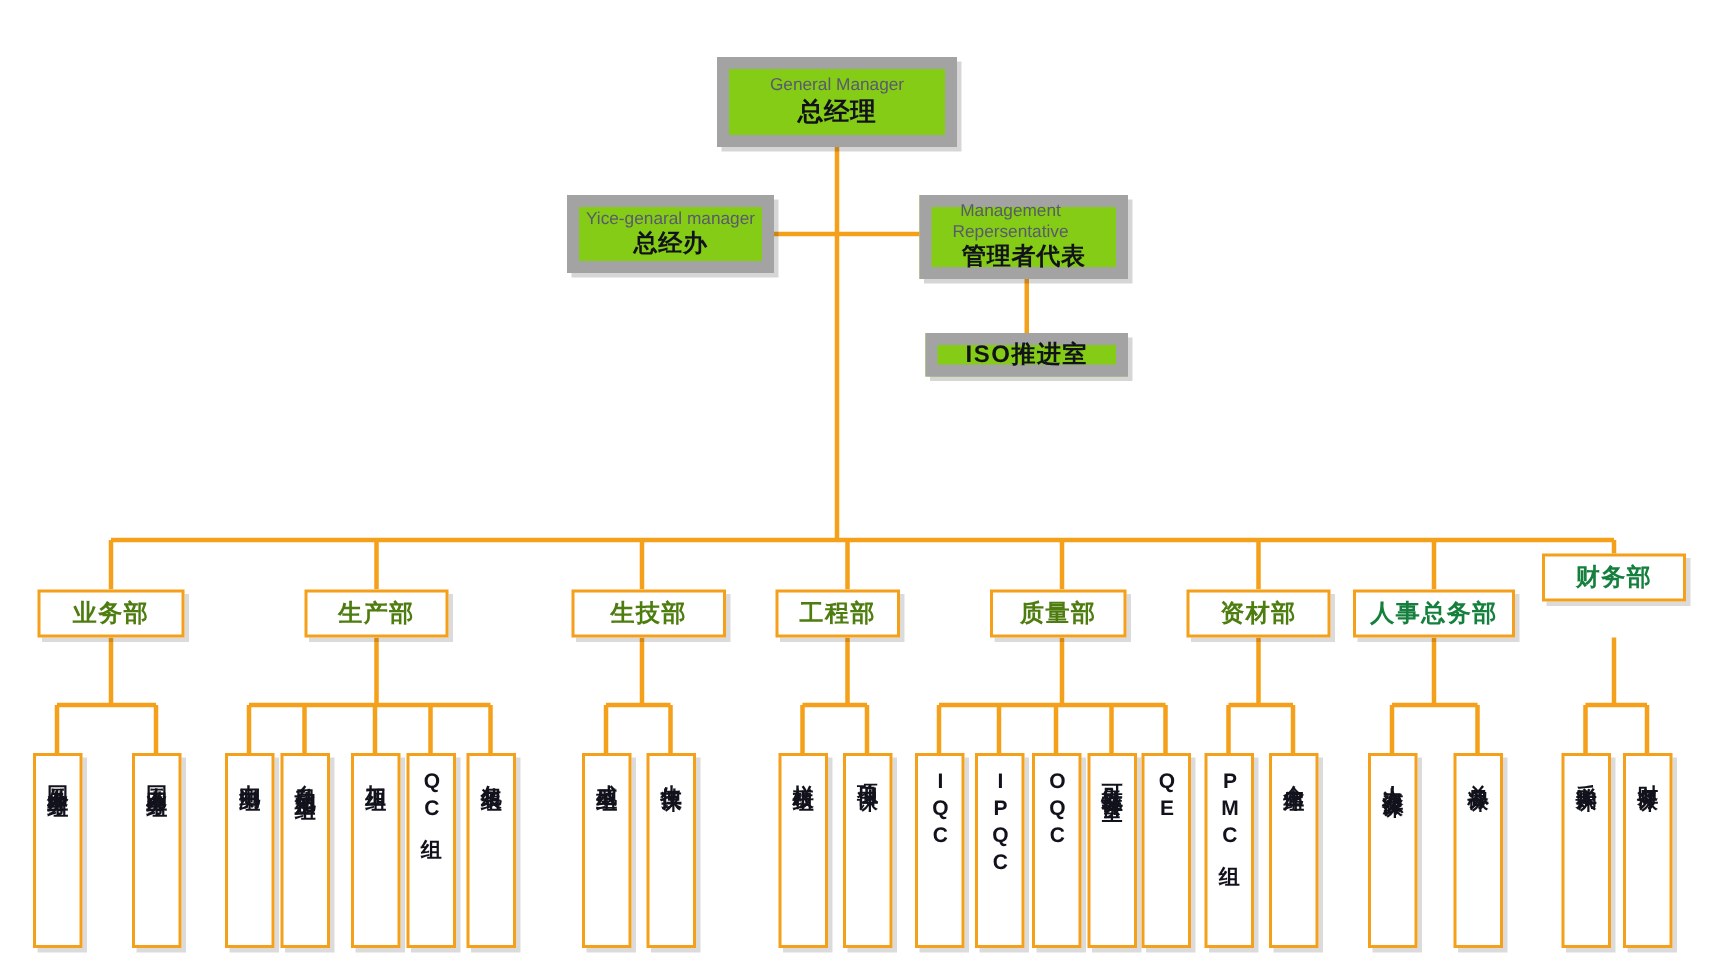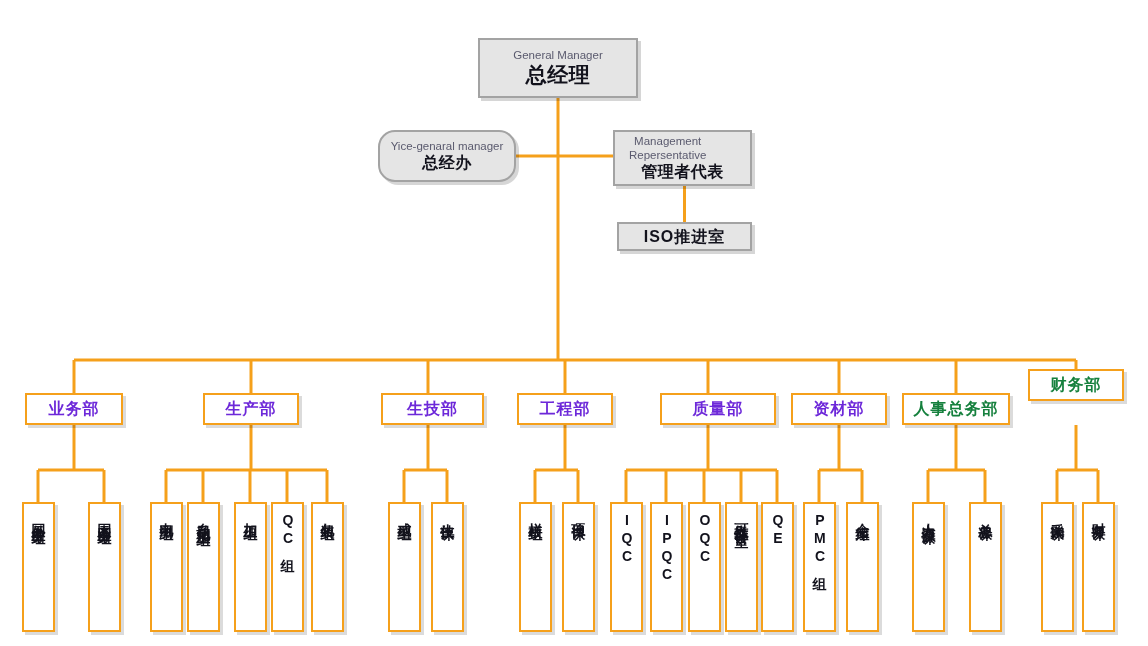--- a/index.html
+++ b/index.html
@@ -21,22 +21,22 @@
     position: absolute;
     left: 0;
     top: 0;
     width: 1148px;
     height: 646px;
     pointer-events: none;
   }
   .node {
     position: absolute;
     box-sizing: border-box;
-    border: 2px solid #a3a3a3;
-    background: #e5e5e5;
+    border: 8px solid #a3a3a3;
+    background: #84cc16;
     box-shadow: 3px 3px 0 rgba(0,0,0,0.16);
     display: flex;
     flex-direction: column;
     align-items: center;
     justify-content: center;
     z-index: 3;
   }
   .node .en {
     font-size: 11.5px;
     color: #5A5A6E;
@@ -50,38 +50,38 @@
     align-self: flex-start;
     padding-left: 14px;
   }
   .node .cn {
     font-size: 16px;
     font-weight: bold;
     color: #12121c;
     line-height: 1.25;
     letter-spacing: 0.5px;
   }
-  .node.top-node .cn { font-size: 21px; }
+  .node.top-node .cn { font-size: 17px; }
   .node.iso .cn { font-size: 16px; letter-spacing: 1px; }
 
   .dept {
     position: absolute;
     box-sizing: border-box;
     border: 2px solid #F5A01B;
     background: #ffffff;
     box-shadow: 3px 3px 0 rgba(0,0,0,0.14);
     display: flex;
     align-items: center;
     justify-content: center;
     z-index: 3;
   }
   .dept .cn {
     font-size: 16px;
     font-weight: bold;
-    color: #6d28d9;
+    color: #4d7c0f;
     letter-spacing: 1px;
     white-space: nowrap;
   }
   .dept.muted .cn { color: #15803d; }
 
   .leaf {
     position: absolute;
     box-sizing: border-box;
     border: 2px solid #F5A01B;
     background: #ffffff;
@@ -162,21 +162,21 @@
         <line x1="1057" y1="470" x2="1057" y2="502" stroke="#F5A01B"></line>
         <line x1="1098" y1="470" x2="1098" y2="502" stroke="#F5A01B"></line>
       </g>
   </svg>
 
   <div class="node top-node" style="left:478px; top:38px; width:160px; height:60px;">
     <span class="en">General Manager</span>
     <span class="cn">总经理</span>
   </div>
 
-  <div class="node" style="left:378px; top:130px; width:138px; height:52px;border-radius:17px;">
+  <div class="node" style="left:378px; top:130px; width:138px; height:52px;">
     <span class="en">Yice-genaral manager</span>
     <span class="cn">总经办</span>
   </div>
 
   <div class="node left-en" style="left:613px; top:130px; width:139px; height:56px;">
     <span class="en">Management
 Repersentative</span>
     <span class="cn">管理者代表</span>
   </div>
 
@@ -187,24 +187,24 @@
   <div id="dept-layer">
       <div class="dept" style="left: 25px; top: 393px; width: 98px; height: 32px;">
         <span class="cn">业务部</span>
       </div>
       <div class="dept" style="left: 203px; top: 393px; width: 96px; height: 32px;">
         <span class="cn">生产部</span>
       </div>
       <div class="dept" style="left: 381px; top: 393px; width: 103px; height: 32px;">
         <span class="cn">生技部</span>
       </div>
-      <div class="dept" style="left: 517px; top: 393px; width: 96px; height: 32px;">
+      <div class="dept" style="left: 517px; top: 393px; width: 83px; height: 32px;">
         <span class="cn">工程部</span>
       </div>
-      <div class="dept" style="left: 660px; top: 393px; width: 116px; height: 32px;">
+      <div class="dept" style="left: 660px; top: 393px; width: 91px; height: 32px;">
         <span class="cn">质量部</span>
       </div>
       <div class="dept" style="left: 791px; top: 393px; width: 96px; height: 32px;">
         <span class="cn">资材部</span>
       </div>
       <div class="dept muted" style="left: 902px; top: 393px; width: 108px; height: 32px;">
         <span class="cn">人事总务部</span>
       </div>
       <div class="dept muted" style="left: 1028px; top: 369px; width: 96px; height: 32px;">
         <span class="cn">财务部</span>

